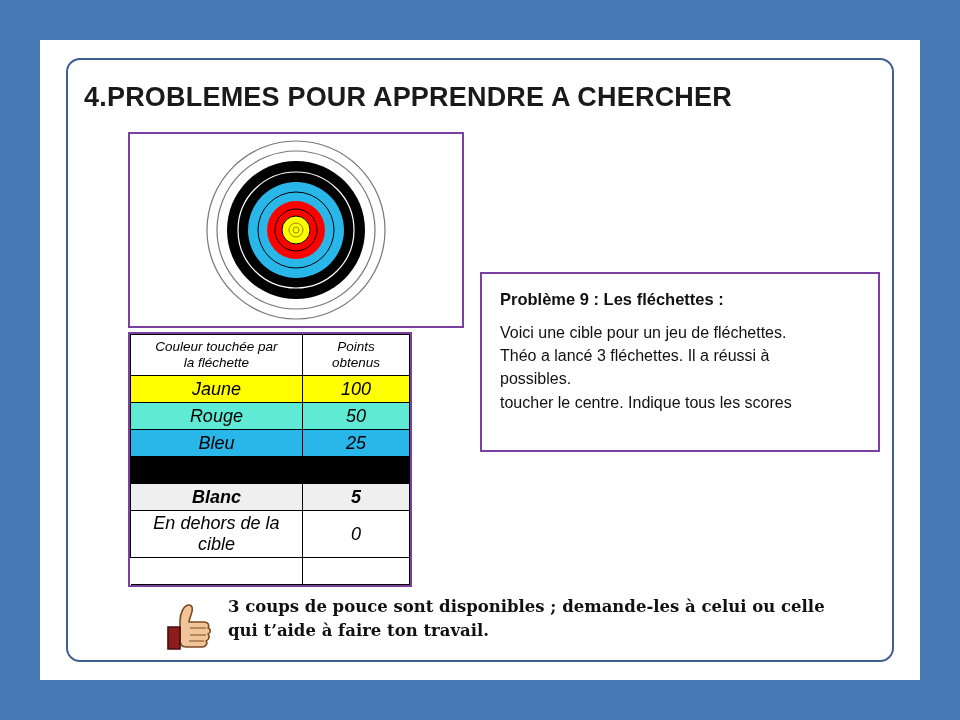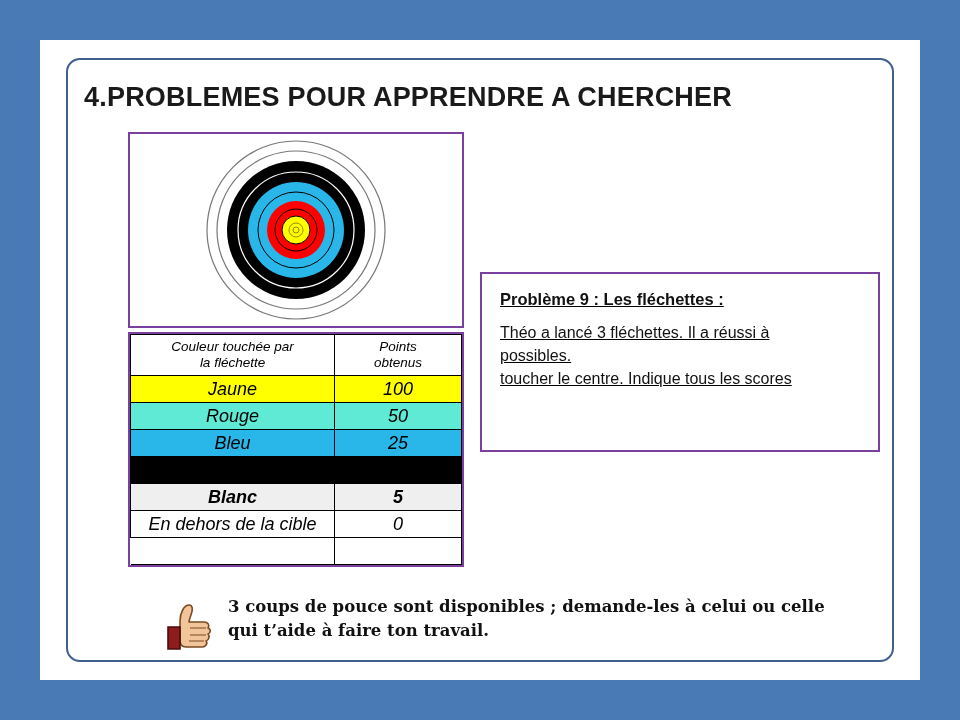--- a/index.html
+++ b/index.html
@@ -59,21 +59,21 @@
     left: 50%;
     top: 50%;
     transform: translate(-50%, -50%);
   }
 
   
   .score-table-wrap {
     position: absolute;
     left: 88px;
     top: 292px;
-    width: 336px;
+    width: 284px;
     border: 2px solid #7b3fa0;
     box-sizing: border-box;
     background: #fff;
   }
   table.score {
     border-collapse: collapse;
     width: 100%;
     table-layout: fixed;
   }
   table.score td {
@@ -106,21 +106,20 @@
   .problem-box {
     position: absolute;
     left: 440px;
     top: 232px;
     width: 400px;
     height: 180px;
     border: 2px solid #7b3fa0;
     box-sizing: border-box;
     background: #ffffff;
     padding: 16px 18px 10px 18px;
-    text-decoration: underline;
   }
   .problem-title {
     font-size: 16.5px;
     font-weight: bold;
     color: #111;
     margin-bottom: 12px;
   }
   .problem-text {
     font-size: 16px;
     line-height: 1.45;
@@ -217,20 +216,21 @@
           <td class="c1">&nbsp;</td>
           <td class="c2">&nbsp;</td>
         </tr>
       </tbody>
     </table>
   </div>
 
   <div class="problem-box">
     <div class="problem-title">Problème 9 : Les fléchettes :</div>
     <div class="problem-text">
+      <div>Voici une cible pour un jeu de fléchettes.</div>
       <div>Théo a lancé 3 fléchettes. Il a réussi à</div>
       <div>possibles.</div>
       <div>toucher le centre. Indique tous les scores</div>
     </div>
   </div>
 
   <div class="footer-note">
     <svg class="thumb" viewBox="0 0 62 62">
       <path d="M20 24 C20 16, 24 8, 29 8 C33 8, 33 13, 31 18 C30 21, 29 23, 29 25 L44 25 C48 25, 50 28, 48 31 C51 32, 51 36, 48 37 C50 39, 49 43, 46 44 C48 46, 46 50, 42 50 L26 50 C22 50, 20 47, 20 43 Z" fill="#f2c49a" stroke="#7a4a22" stroke-width="1.6" stroke-linejoin="round"></path>
       <path d="M8 30 L20 30 L20 52 L8 52 Z" fill="#8d1c1c" stroke="#4a0c0c" stroke-width="1.6"></path>

